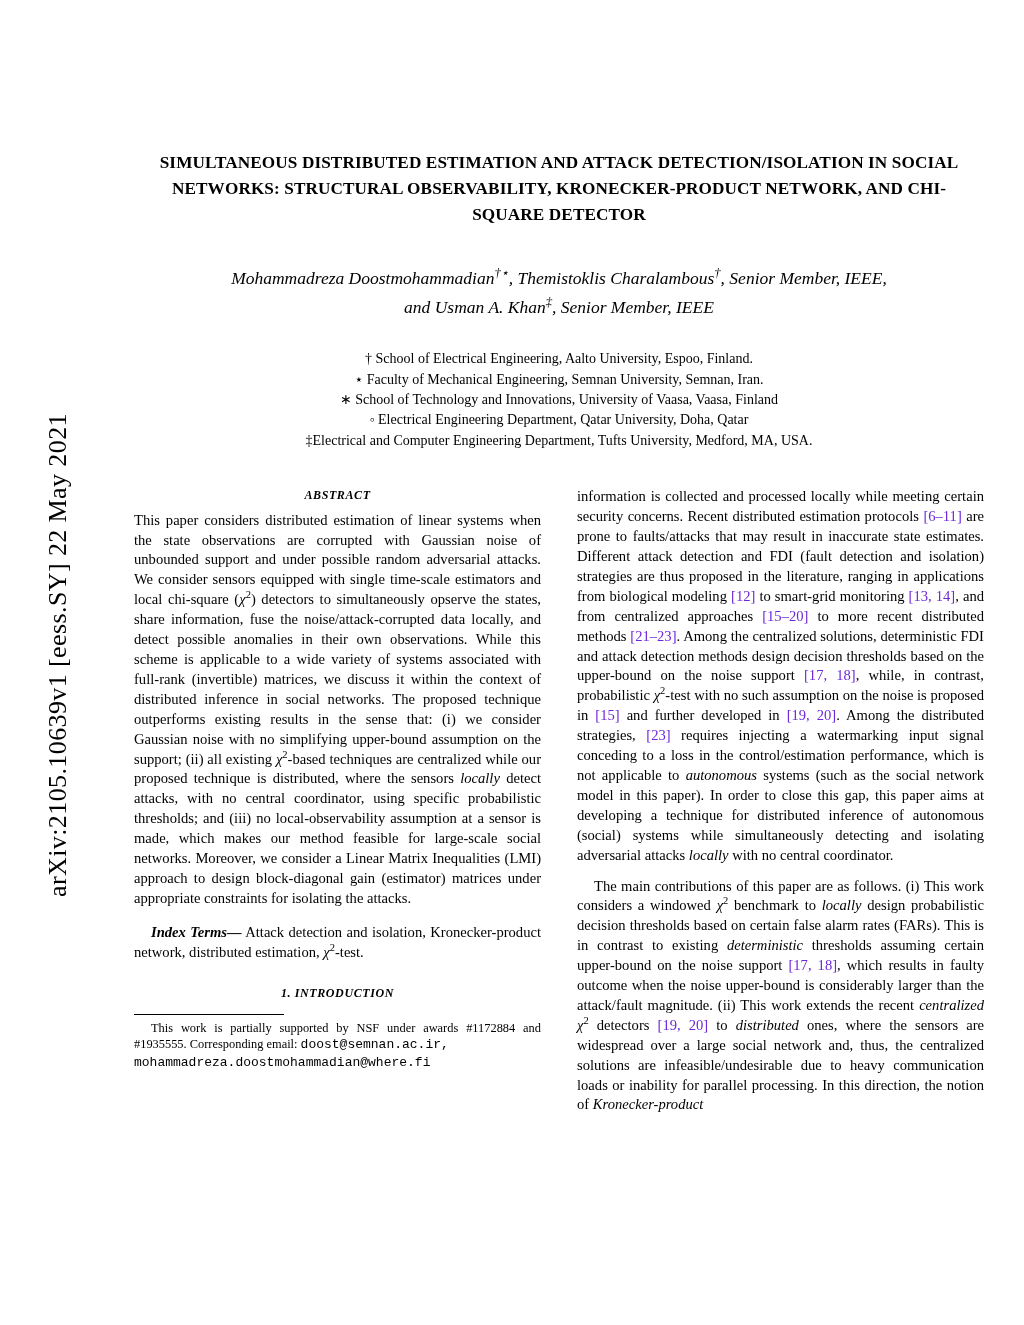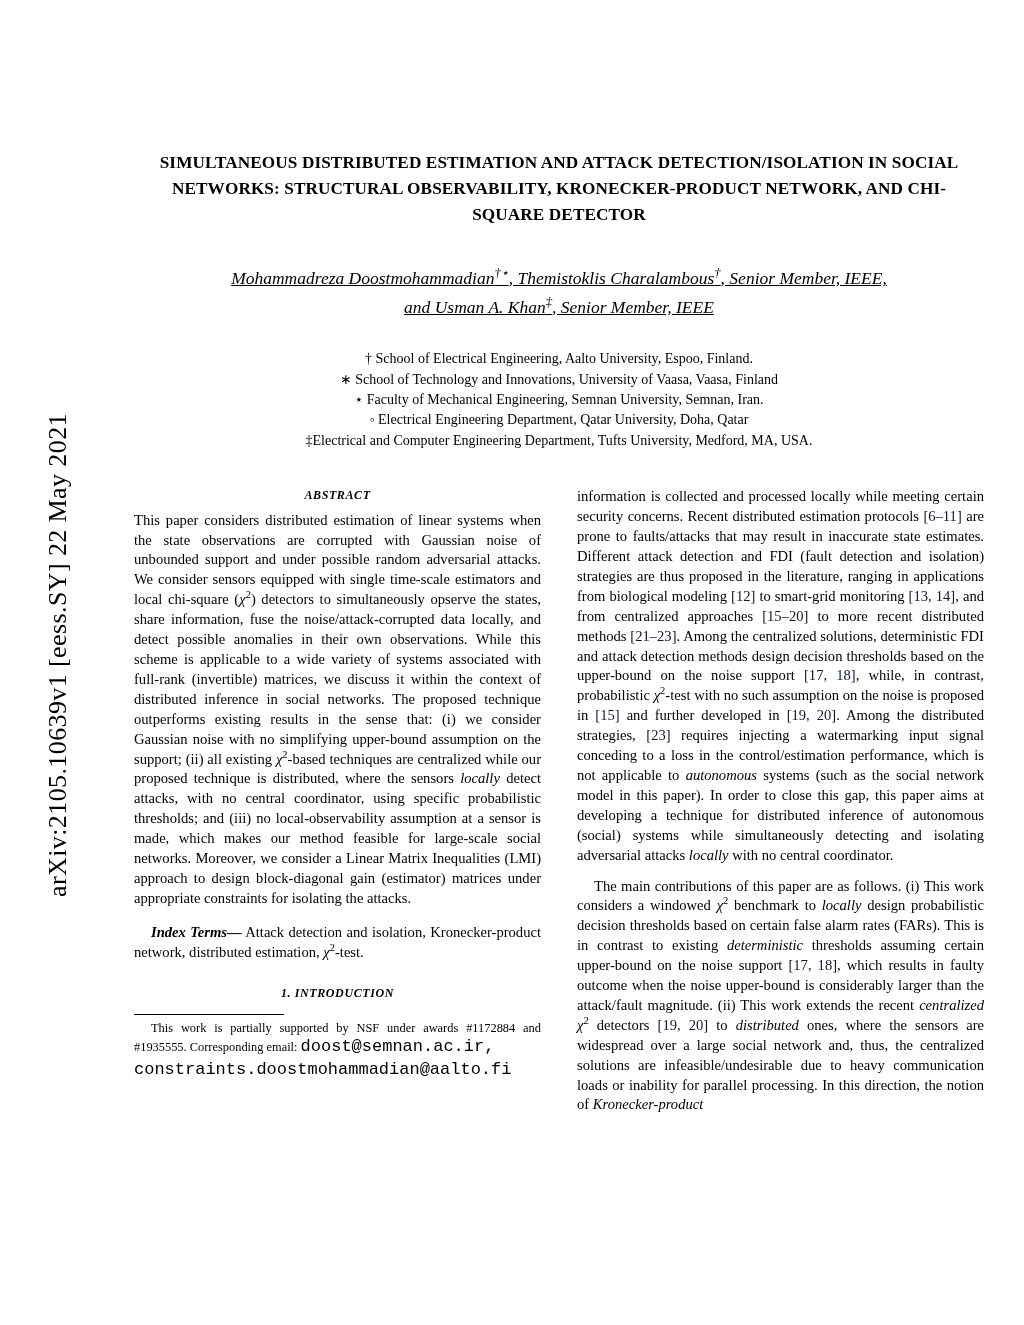--- a/index.html
+++ b/index.html
@@ -51,21 +51,20 @@
     text-align: center;
     letter-spacing: 0.1px;
     margin: 0 20px;
   }
   .authors {
     margin-top: 36px;
     font-style: italic;
     font-size: 17.5px;
     line-height: 1.62;
     text-align: center;
-    text-decoration: underline;
   }
   .affil {
     margin-top: 28px;
     font-size: 14px;
     line-height: 1.46;
     text-align: center;
   }
   .columns {
     margin-top: 36px;
     display: flex;
@@ -89,37 +88,37 @@
   }
   .sec-head.intro {
     margin-top: 22px;
     margin-bottom: 12px;
   }
   p { margin: 0; text-indent: 0; }
   p.ind { text-indent: 17px; }
   p.gap { margin-top: 11px; }
   .idx { margin-top: 14px; }
   .idx b i { font-weight: bold; font-style: italic; }
-  .cite { color: #0f172a; }
+  .cite { color: #6d28d9; }
   sup { font-size: 0.72em; vertical-align: super; line-height: 0; }
   .footnote-wrap {
     margin-top: 13px;
     position: relative;
   }
   .footrule {
     width: 150px;
     border-top: 0.8px solid #000;
     margin-bottom: 5px;
   }
   .footnote {
     font-size: 12.4px;
     line-height: 1.32;
     text-align: justify;
   }
-  .mono { font-family: "Liberation Mono", monospace; font-size: 17px; }
+  .mono { font-family: "Liberation Mono", monospace; font-size: 13px; }
   .chi { font-style: italic; }
   i.it { font-style: italic; }
 </style>
 </head>
 <body>
 
 <div class="page">
 
   <div class="arxiv-stamp">arXiv:2105.10639v1  [eess.SY]  22 May 2021</div>
 
@@ -131,42 +130,42 @@
       <div>
         <i>Mohammadreza Doostmohammadian<sup>†⋆</sup>, Themistoklis Charalambous<sup>†</sup>, Senior Member, IEEE,</i>
       </div>
       <div>
         <i>and Usman A. Khan<sup>‡</sup>, Senior Member, IEEE</i>
       </div>
     </div>
 
     <div class="affil">
       <div>† School of Electrical Engineering, Aalto University, Espoo, Finland.</div>
+      <div>⋆ Faculty of Mechanical Engineering, Semnan University, Semnan, Iran.</div>
       <div>∗ School of Technology and Innovations, University of Vaasa, Vaasa, Finland</div>
-      <div>⋆ Faculty of Mechanical Engineering, Semnan University, Semnan, Iran.</div>
       <div>◦ Electrical Engineering Department, Qatar University, Doha, Qatar</div>
       <div>‡Electrical and Computer Engineering Department, Tufts University, Medford, MA, USA.</div>
     </div>
 
     <div class="columns">
 
       <div class="col">
         <div class="sec-head">ABSTRACT</div>
         <p>This paper considers distributed estimation of linear systems when the state observations are corrupted with Gaussian noise of unbounded support and under possible random adversarial attacks. We consider sensors equipped with single time-scale estimators and local chi-square (<i class="chi">χ</i><sup>2</sup>) detectors to simultaneously opserve the states, share information, fuse the noise/attack-corrupted data locally, and detect possible anomalies in their own observations. While this scheme is applicable to a wide variety of systems associated with full-rank (invertible) matrices, we discuss it within the context of distributed inference in social networks. The proposed technique outperforms existing results in the sense that: (i) we consider Gaussian noise with no simplifying upper-bound assumption on the support; (ii) all existing <i class="chi">χ</i><sup>2</sup>-based techniques are centralized while our proposed technique is distributed, where the sensors <i class="it">locally</i> detect attacks, with no central coordinator, using specific probabilistic thresholds; and (iii) no local-observability assumption at a sensor is made, which makes our method feasible for large-scale social networks. Moreover, we consider a Linear Matrix Inequalities (LMI) approach to design block-diagonal gain (estimator) matrices under appropriate constraints for isolating the attacks.</p>
 
         <p class="idx ind"><b><i>Index Terms—</i></b> Attack detection and isolation, Kronecker-product network, distributed estimation, <i class="chi">χ</i><sup>2</sup>-test.</p>
 
         <div class="sec-head intro">1. INTRODUCTION</div>
 
 
         <div class="footnote-wrap">
           <div class="footrule"></div>
           <div class="footnote">
             <span style="padding-left:17px;">This work is partially supported by NSF under awards #1172884 and #1935555. Corresponding email: </span><span class="mono">doost@semnan.ac.ir,</span><br>
-            <span class="mono">constraints.doostmohammadian@aalto.fi</span>
+            <span class="mono">mohammadreza.doostmohammadian@where.fi</span>
           </div>
         </div>
       </div>
 
       <div class="col">
         <p>information is collected and processed locally while meeting certain security concerns. Recent distributed estimation protocols <span class="cite">[6–11]</span> are prone to faults/attacks that may result in inaccurate state estimates. Different attack detection and FDI (fault detection and isolation) strategies are thus proposed in the literature, ranging in applications from biological modeling <span class="cite">[12]</span> to smart-grid monitoring <span class="cite">[13, 14]</span>, and from centralized approaches <span class="cite">[15–20]</span> to more recent distributed methods <span class="cite">[21–23]</span>. Among the centralized solutions, deterministic FDI and attack detection methods design decision thresholds based on the upper-bound on the noise support <span class="cite">[17, 18]</span>, while, in contrast, probabilistic <i class="chi">χ</i><sup>2</sup>-test with no such assumption on the noise is proposed in <span class="cite">[15]</span> and further developed in <span class="cite">[19, 20]</span>. Among the distributed strategies, <span class="cite">[23]</span> requires injecting a watermarking input signal conceding to a loss in the control/estimation performance, which is not applicable to <i class="it">autonomous</i> systems (such as the social network model in this paper). In order to close this gap, this paper aims at developing a technique for distributed inference of autonomous (social) systems while simultaneously detecting and isolating adversarial attacks <i class="it">locally</i> with no central coordinator.</p>
 
         <p class="ind gap">The main contributions of this paper are as follows. (i) This work considers a windowed <i class="chi">χ</i><sup>2</sup> benchmark to <i class="it">locally</i> design probabilistic decision thresholds based on certain false alarm rates (FARs). This is in contrast to existing <i class="it">deterministic</i> thresholds assuming certain upper-bound on the noise support <span class="cite">[17, 18]</span>, which results in faulty outcome when the noise upper-bound is considerably larger than the attack/fault magnitude. (ii) This work extends the recent <i class="it">centralized</i> <i class="chi">χ</i><sup>2</sup> detectors <span class="cite">[19, 20]</span> to <i class="it">distributed</i> ones, where the sensors are widespread over a large social network and, thus, the centralized solutions are infeasible/undesirable due to heavy communication loads or inability for parallel processing. In this direction, the notion of <i class="it">Kronecker-product</i></p>
       </div>
 

